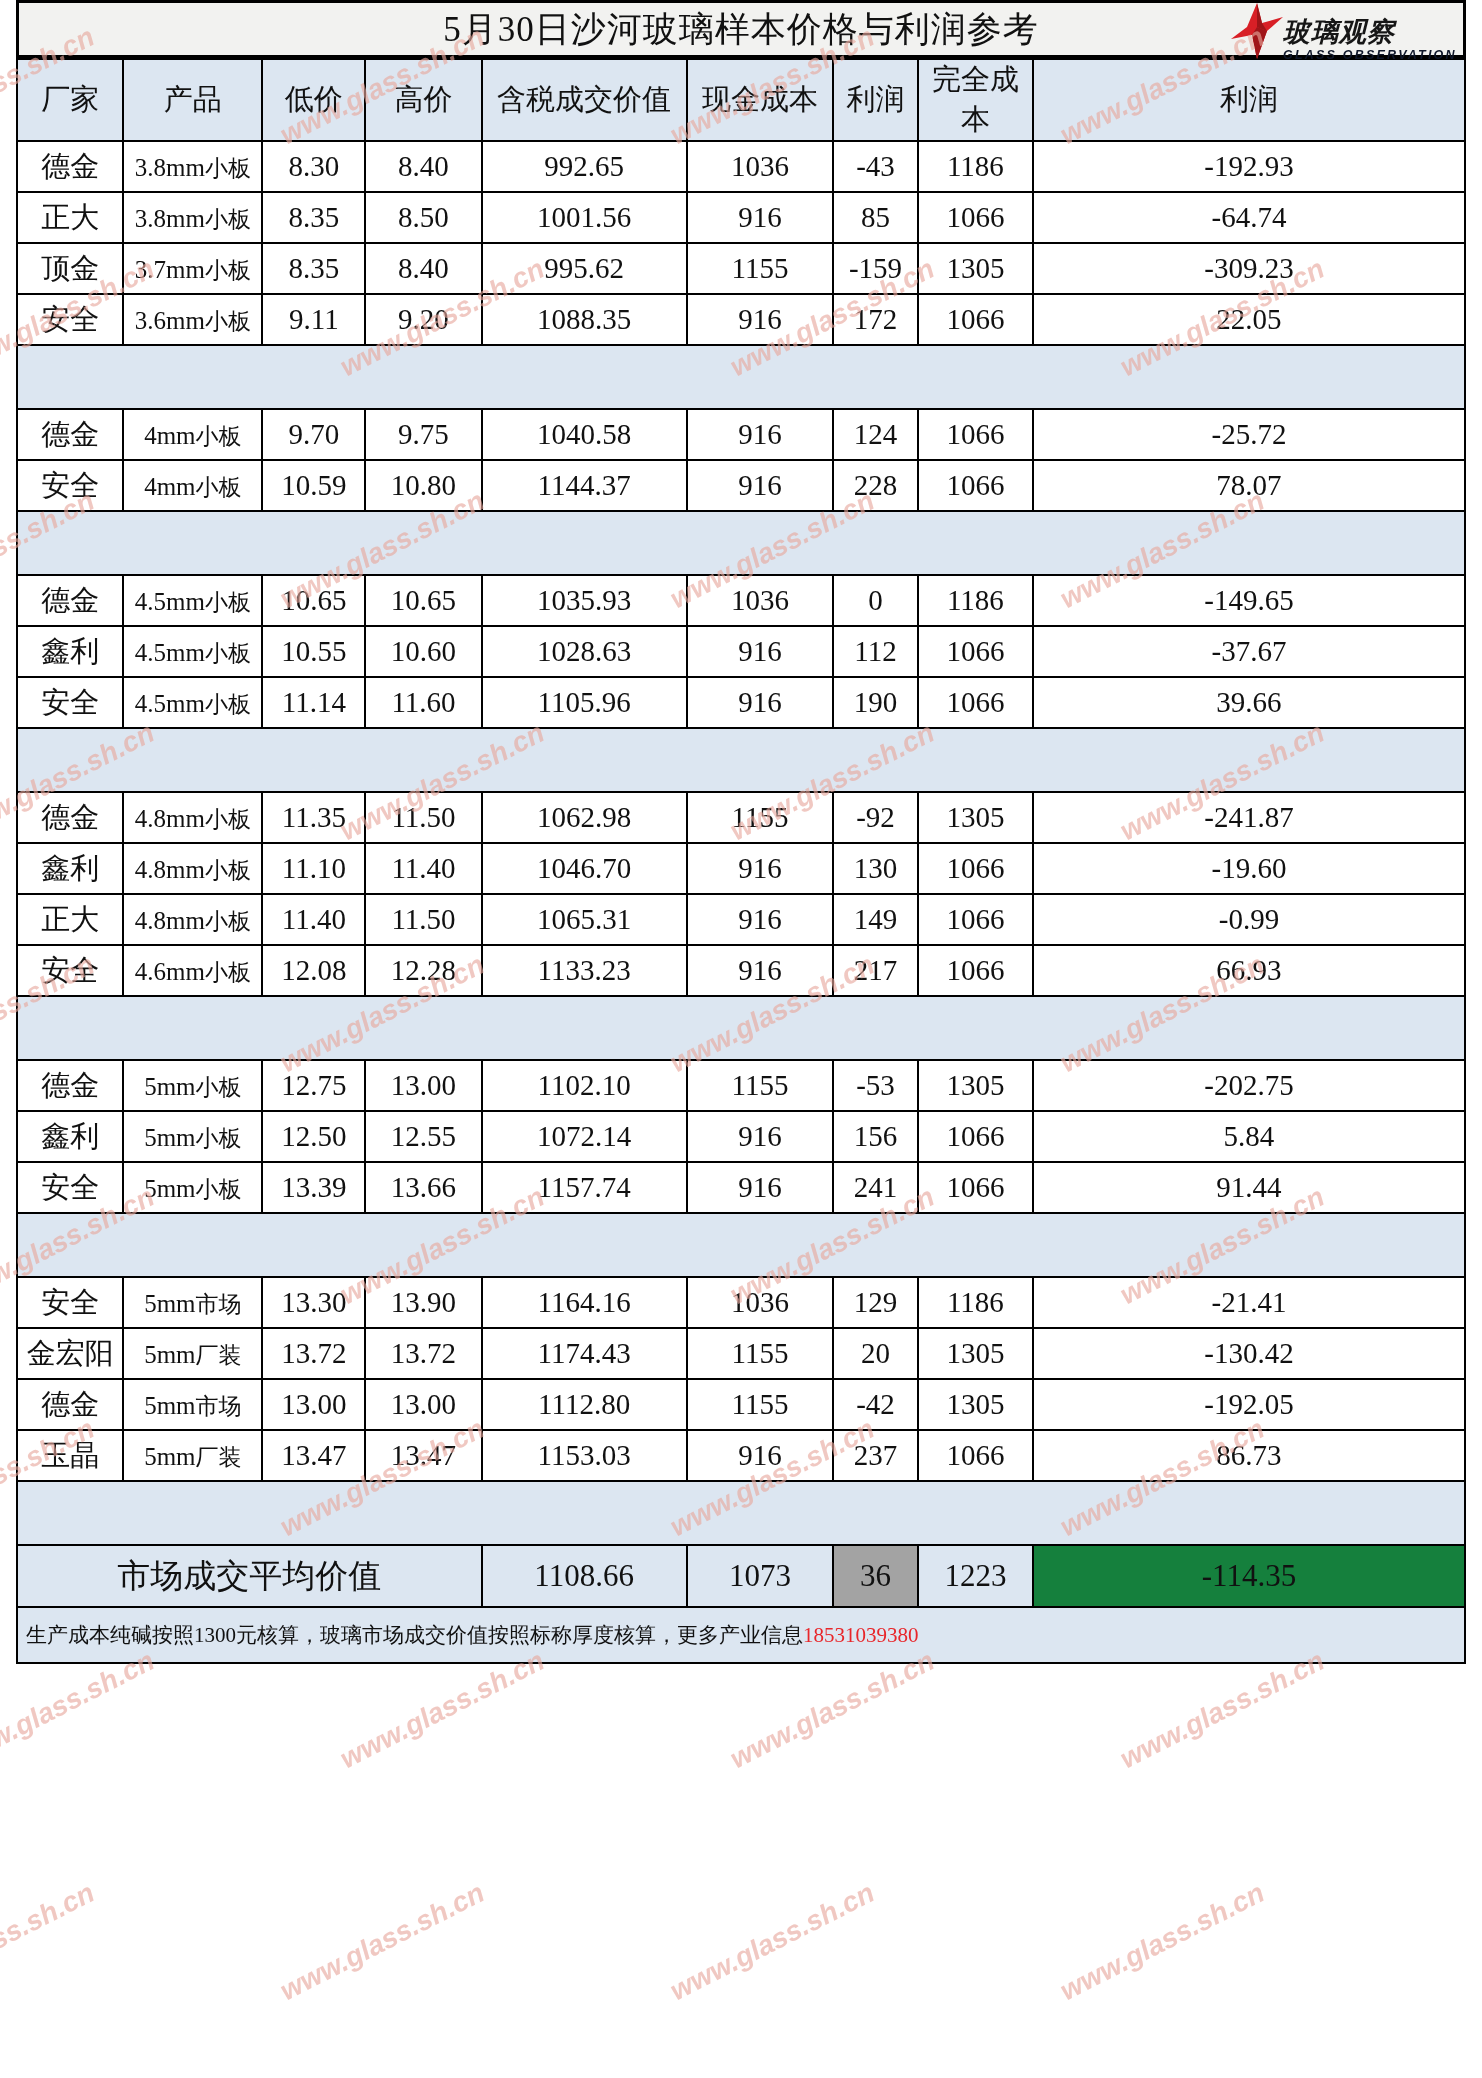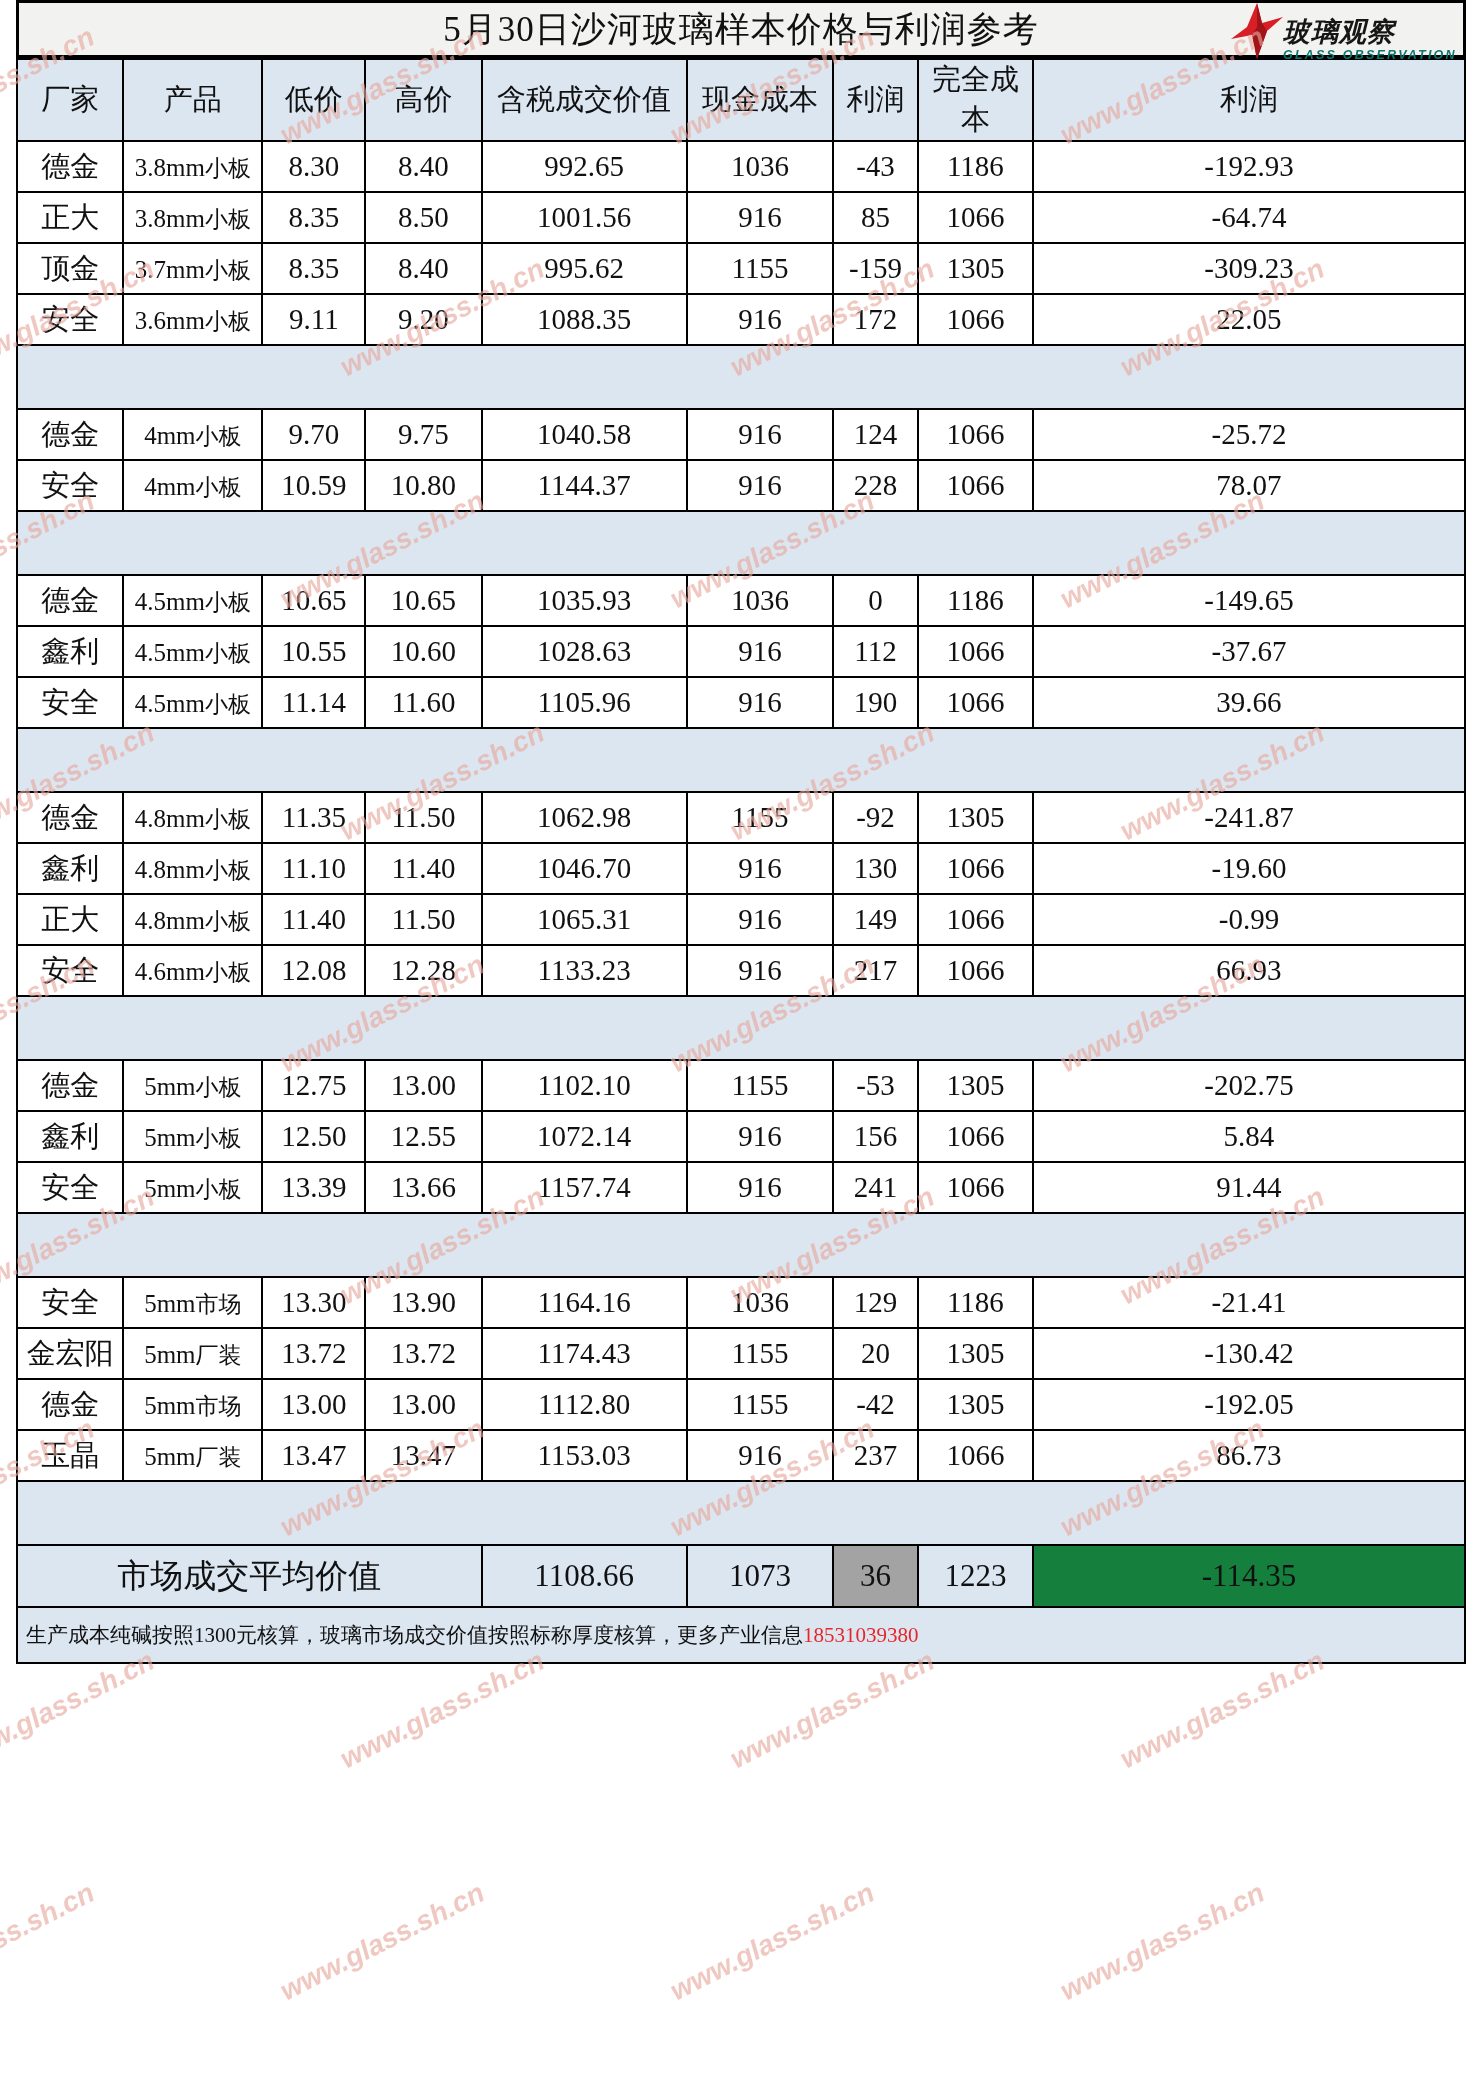--- a/index.html
+++ b/index.html
@@ -38,21 +38,21 @@
     width:56px;height:60px;flex:0 0 56px;position:relative;
   }
   .logo-words{display:flex;flex-direction:column;justify-content:center;line-height:1;}
   .logo-cn{
     font-family:"Liberation Sans","DejaVu Sans",sans-serif;
     font-weight:bold;font-size:27px;color:#161616;letter-spacing:1px;
     font-style:italic;
   }
   .logo-en{
     font-family:"Liberation Sans","DejaVu Sans",sans-serif;
-    font-weight:bold;font-size:12.5px;color:#0f766e;letter-spacing:2.2px;
+    font-weight:bold;font-size:12.5px;color:#0f172a;letter-spacing:2.2px;
     font-style:italic;margin-top:3px;
   }
 
   
   table.grid{
     border-collapse:collapse;
     margin:0 16px;
     width:1450px;
     table-layout:fixed;
   }

